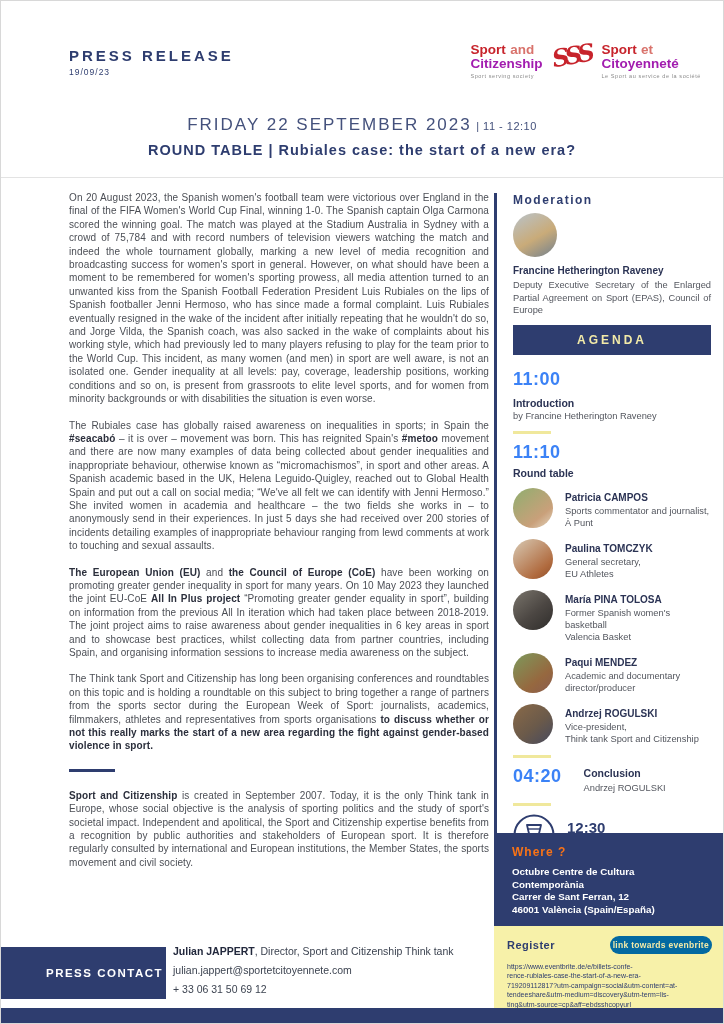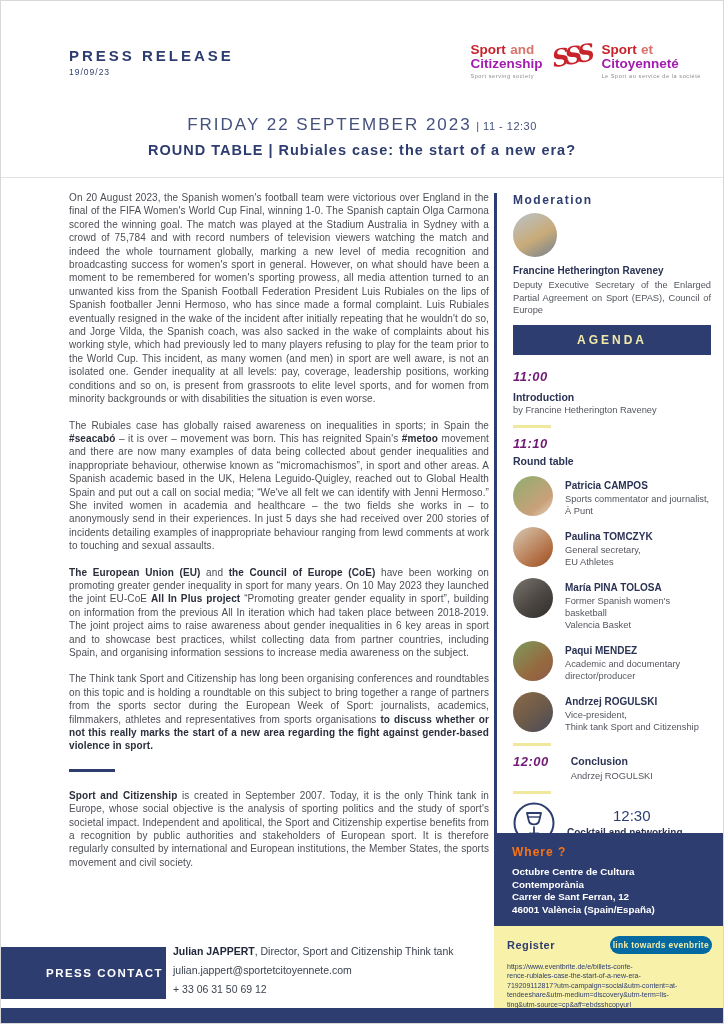--- a/index.html
+++ b/index.html
@@ -41,33 +41,33 @@
   .side-h{font-size:12px;font-weight:bold;letter-spacing:1.5px;color:#2e3d6f;}
   .avatar{border-radius:50%;}
   .avatar.lg{width:44px;height:44px;margin-top:6px;}
   .avatar.sm{width:40px;height:40px;flex:0 0 40px;}
   .mod-name{font-size:10px;font-weight:bold;color:#2b3354;margin-top:8px;}
   .mod-role{font-size:9.3px;line-height:12.5px;color:#53565e;text-align:justify;margin-top:3px;}
   .agenda-btn{
     display:block;width:100%;height:30px;margin-top:8px;background:#2e3d6f;border:none;
     color:#f2eaa8;font-family:inherit;font-size:12px;font-weight:bold;letter-spacing:3px;cursor:pointer;
   }
-  .time{font-size:13px;font-weight:bold;color:#701a75;letter-spacing:.5px;margin-top:14px;font-style:italic;}
+  .time{font-size:18px;font-weight:bold;color:#3b82f6;letter-spacing:.5px;margin-top:14px;}
   .ag-title{font-size:10.5px;font-weight:bold;color:#2b3354;margin-top:7px;}
   .ag-sub{font-size:9.3px;color:#53565e;margin-top:2px;}
   .yrule{width:38px;height:3px;background:#f0e89c;margin:10px 0 8px 0;}
   .speakers{margin-top:9px;}
   .spk{display:flex;gap:12px;align-items:flex-start;margin-bottom:10px;}
   .spk-name{font-size:10px;font-weight:bold;color:#2b3354;margin-top:4px;}
   .spk-role{font-size:9.3px;line-height:12px;color:#53565e;margin-top:2px;white-space:pre-line;}
   .concl{display:flex;gap:22px;align-items:flex-start;}
   .concl .time{margin-top:0;}
   .cocktail{display:flex;gap:12px;align-items:center;margin-top:4px;}
   .cock-icon{flex:0 0 42px;}
-  .cock-time{font-size:15px;font-weight:normal;color:#2e3d6f;margin-left:46px;}
+  .cock-time{font-size:15px;font-weight:bold;color:#2e3d6f;}
   .cock-label{font-size:10px;font-weight:bold;color:#2b3354;margin-top:3px;}
   
   .where{
     position:absolute;left:493px;top:832px;width:231px;height:93px;background:#2e3d6f;
     box-sizing:border-box;padding:12px 18px;
   }
   .where-h{font-size:12px;font-weight:bold;letter-spacing:1px;color:#f97316;}
   .where-body{font-size:9.8px;font-weight:bold;line-height:12.5px;color:#ffffff;margin-top:7px;white-space:pre-line;}
   .register{
     position:absolute;left:493px;top:925px;width:231px;height:83px;background:#f7f1a9;
@@ -112,21 +112,21 @@
       <span class="l1s">Sport</span>
       <span class="l1l">et</span>
       <span class="l2">Citoyenneté</span>
       <span class="tag">Le Sport au service de la société</span>
     </div>
   </div>
 
   <div class="titleblock">
     <div>
       <span class="t-date">FRIDAY 22 SEPTEMBER 2023</span>
-      <span class="t-time">| 11 - 12:30</span>
+      <span class="t-time">| 11 - 12:10</span>
     </div>
     <div class="t-head">ROUND TABLE | Rubiales case: the start of a new era?</div>
   </div>
   <div class="fullrule"></div>
 
   <div class="main">
     <p><span>On 20 August 2023, the Spanish women's football team were victorious over England in the final of the FIFA Women's World Cup Final, winning 1-0. The Spanish captain Olga Carmona scored the winning goal. The match was played at the Stadium Australia in Sydney with a crowd of 75,784 and with record numbers of television viewers watching the match and indeed the whole tournament globally, marking a new level of media recognition and broadcasting success for women's sport in general. However, on what should have been a moment to be remembered for women's sporting prowess, all media attention turned to an unwanted kiss from the Spanish Football Federation President Luis Rubiales on the lips of Spanish footballer Jenni Hermoso, who has since made a formal complaint. Luis Rubiales eventually resigned in the wake of the incident after initially repeating that he wouldn't do so, and Jorge Vilda, the Spanish coach, was also sacked in the wake of complaints about his working style, which had previously led to many players refusing to play for the team prior to the World Cup. This incident, as many women (and men) in sport are well aware, is not an isolated one. Gender inequality at all levels: pay, coverage, leadership positions, working conditions and so on, is present from grassroots to elite level sports, and for women from minority backgrounds or with disabilities the situation is even worse.</span></p>
     <p><span>The Rubiales case has globally raised awareness on inequalities in sports; in Spain the </span><b>#seacabó</b><span> – it is over – movement was born. This has reignited Spain's </span><b>#metoo</b><span> movement and there are now many examples of data being collected about gender inequalities and inappropriate behaviour, otherwise known as “micromachismos”, in sport and other areas. A Spanish academic based in the UK, Helena Leguido-Quigley, reached out to Global Health Spain and put out a call on social media; “We've all felt we can identify with Jenni Hermoso.” She invited women in academia and healthcare – the two fields she works in – to anonymously send in their experiences. In just 5 days she had received over 200 stories of incidents detailing examples of inappropriate behaviour ranging from lewd comments at work to touching and sexual assaults.</span></p>
     <p><b>The European Union (EU)</b><span> and </span><b>the Council of Europe (CoE)</b><span> have been working on promoting greater gender inequality in sport for many years. On 10 May 2023 they launched the joint EU-CoE </span><b>All In Plus project</b><span> “Promoting greater gender equality in sport”, building on information from the previous All In iteration which had taken place between 2018-2019. The joint project aims to raise awareness about gender inequalities in 6 key areas in sport and to showcase best practices, whilst collecting data from partner countries, including Spain, and organising information sessions to increase media awareness on the subject.</span></p>
     <p><span>The Think tank Sport and Citizenship has long been organising conferences and roundtables on this topic and is holding a roundtable on this subject to bring together a range of partners from the sports sector during the European Week of Sport: journalists, academics, filmmakers, athletes and representatives from sports organisations </span><b>to discuss whether or not this really marks the start of a new area regarding the fight against gender-based violence in sport.</b></p>
@@ -192,21 +192,21 @@
           <div class="spk-name">Andrzej ROGULSKI</div>
           <div class="spk-role">Vice-president,
 Think tank Sport and Citizenship</div>
         </div>
       </div>
     </div>
 
     <div class="yrule"></div>
 
     <div class="concl">
-      <div class="time">12:00</div>
+      <div class="time">04:20</div>
       <div>
         <div class="ag-title" style="margin-top:1px;">Conclusion</div>
         <div class="ag-sub" style="margin-top:4px;">Andrzej ROGULSKI</div>
       </div>
     </div>
 
     <div class="yrule"></div>
 
     <div class="cocktail">
       <svg class="cock-icon" width="42" height="42" viewBox="0 0 42 42">

